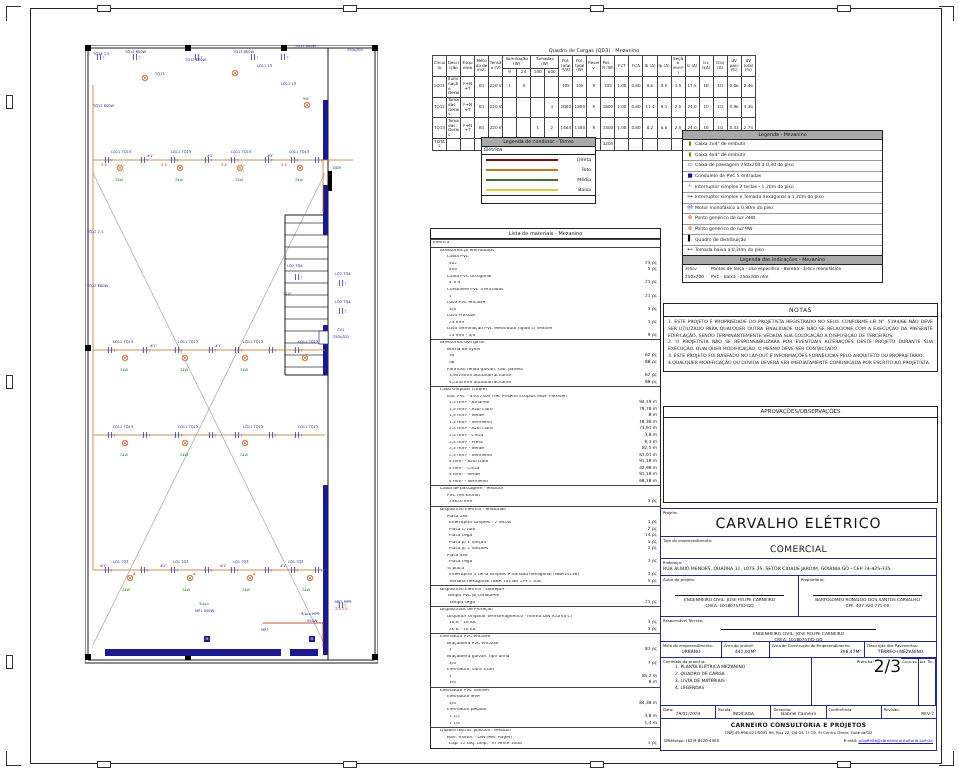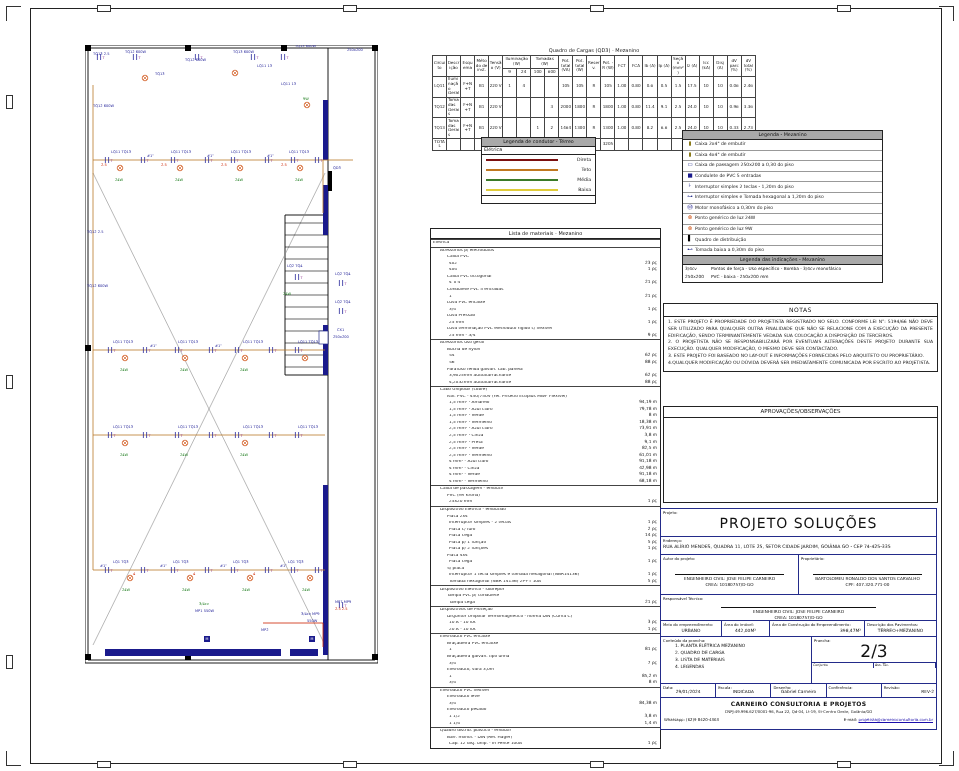--- a/index.html
+++ b/index.html
@@ -965,21 +965,25 @@
   </div>
 
   <div id="ap" class="abs">
     <div class="hdr2">APROVAÇÕES/OBSERVAÇÕES</div>
     <div class="empty"></div>
   </div>
 
   <div id="tb" class="abs">
     <div class="projrow nb">
       <span class="lbl">Projeto:</span>
-      <div class="projbig">PROJETO SOLUÇÕES</div>
+      <div class="projbig">CARVALHO ELÉTRICO</div>
+    </div>
+    <div class="tiporow nb">
+      <span class="lbl">Tipo do empreendimento:</span>
+      <div class="tipobig">COMERCIAL</div>
     </div>
     <div class="endrow nb">
       <span class="lbl">Endereço:</span>
       <div class="endval">RUA ALÍRIO MENDES, QUADRA 11, LOTE 25, SETOR CIDADE JARDIM, GOIÂNIA GO - CEP 74-425-335</div>
     </div>
     <div class="tworow nb">
       <div>
         <span class="lbl">Autor do projeto:</span>
         <div class="sigline"></div>
         <div class="signame">ENGENHEIRO CIVIL: JOSE FELIPE CARNEIRO</div>
@@ -1019,21 +1023,21 @@
     <div class="controw nb">
       <div style="width:150px;">
         <span class="lbl">Conteúdo da prancha:</span>
         <div class="contlist" id="tb-conteudo">
             <div>1.   PLANTA ELÉTRICA MEZANINO</div>
             <div>2.   QUADRO DE CARGA</div>
             <div>3.   LISTA DE MATERIAIS</div>
             <div>4.   LEGENDAS</div>
           </div>
       </div>
-      <div style="flex:1;display:flex;flex-direction:column;">
+      <div style="flex:1;display:flex;flex-direction:row;justify-content:flex-end;">
         <span class="lbl">Prancha:</span>
         <div class="sheetnum">2/3</div>
         <div class="minihdr">
           <div>Conjunto</div>
           <div>Ass. Téc.</div>
         </div>
       </div>
     </div>
     <div class="botrow nb">
       <div>

